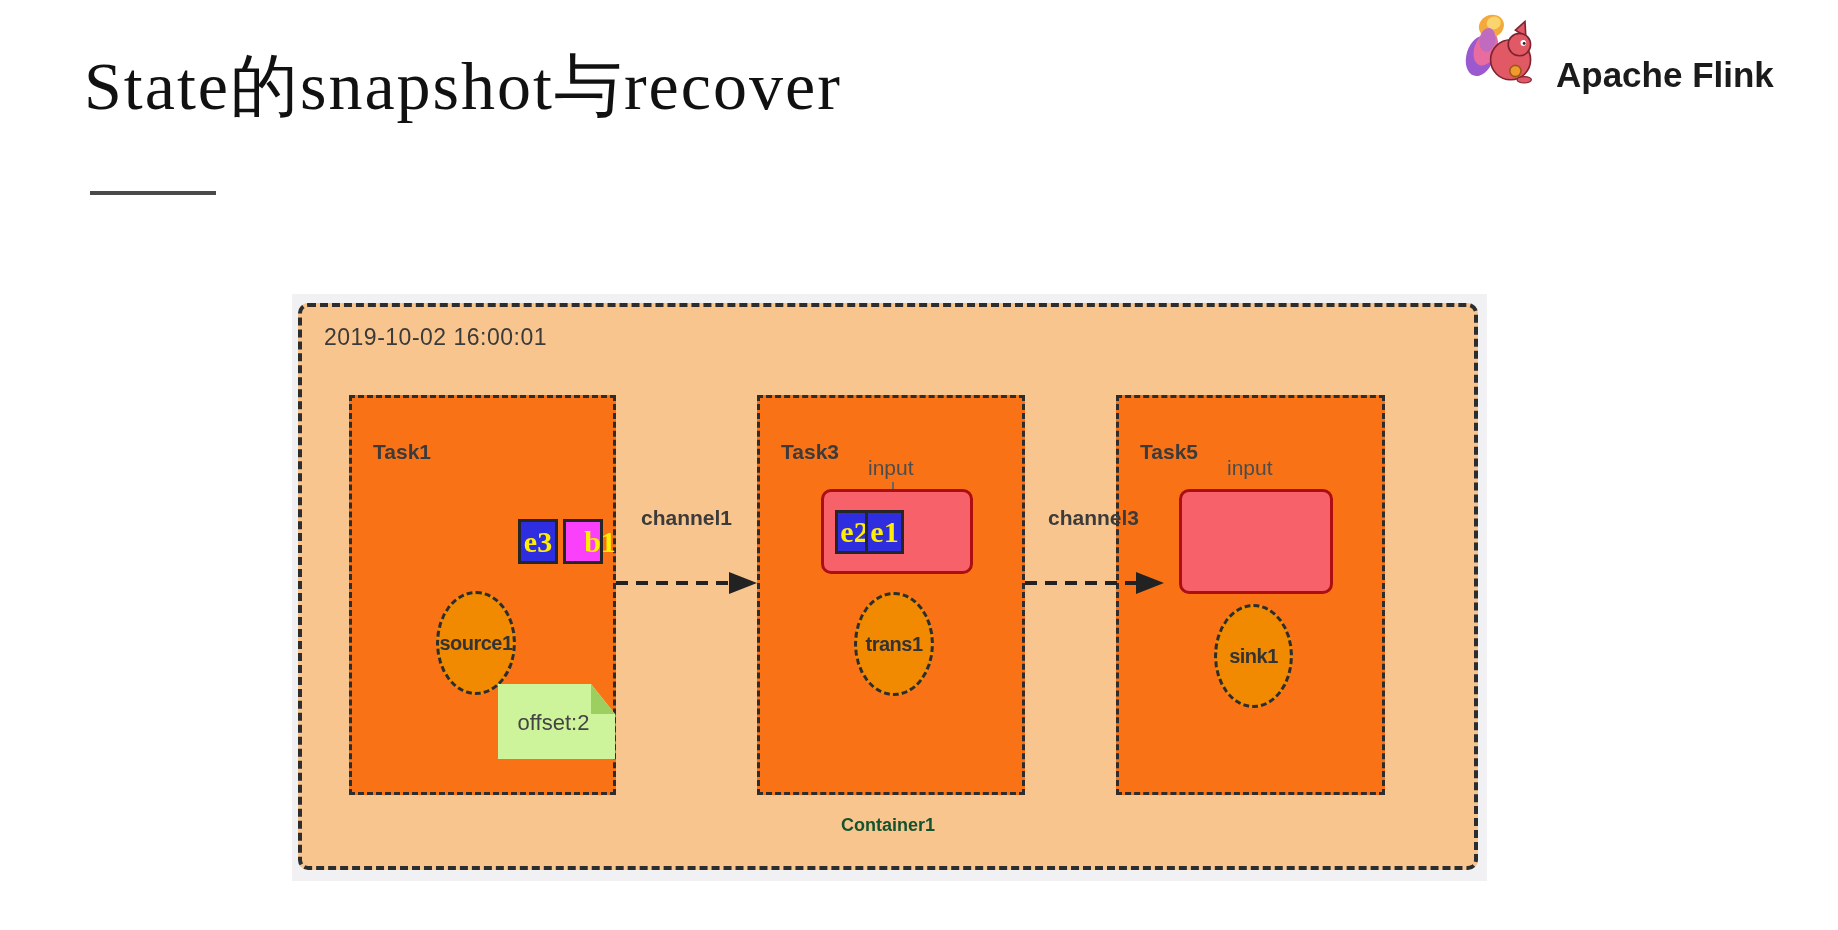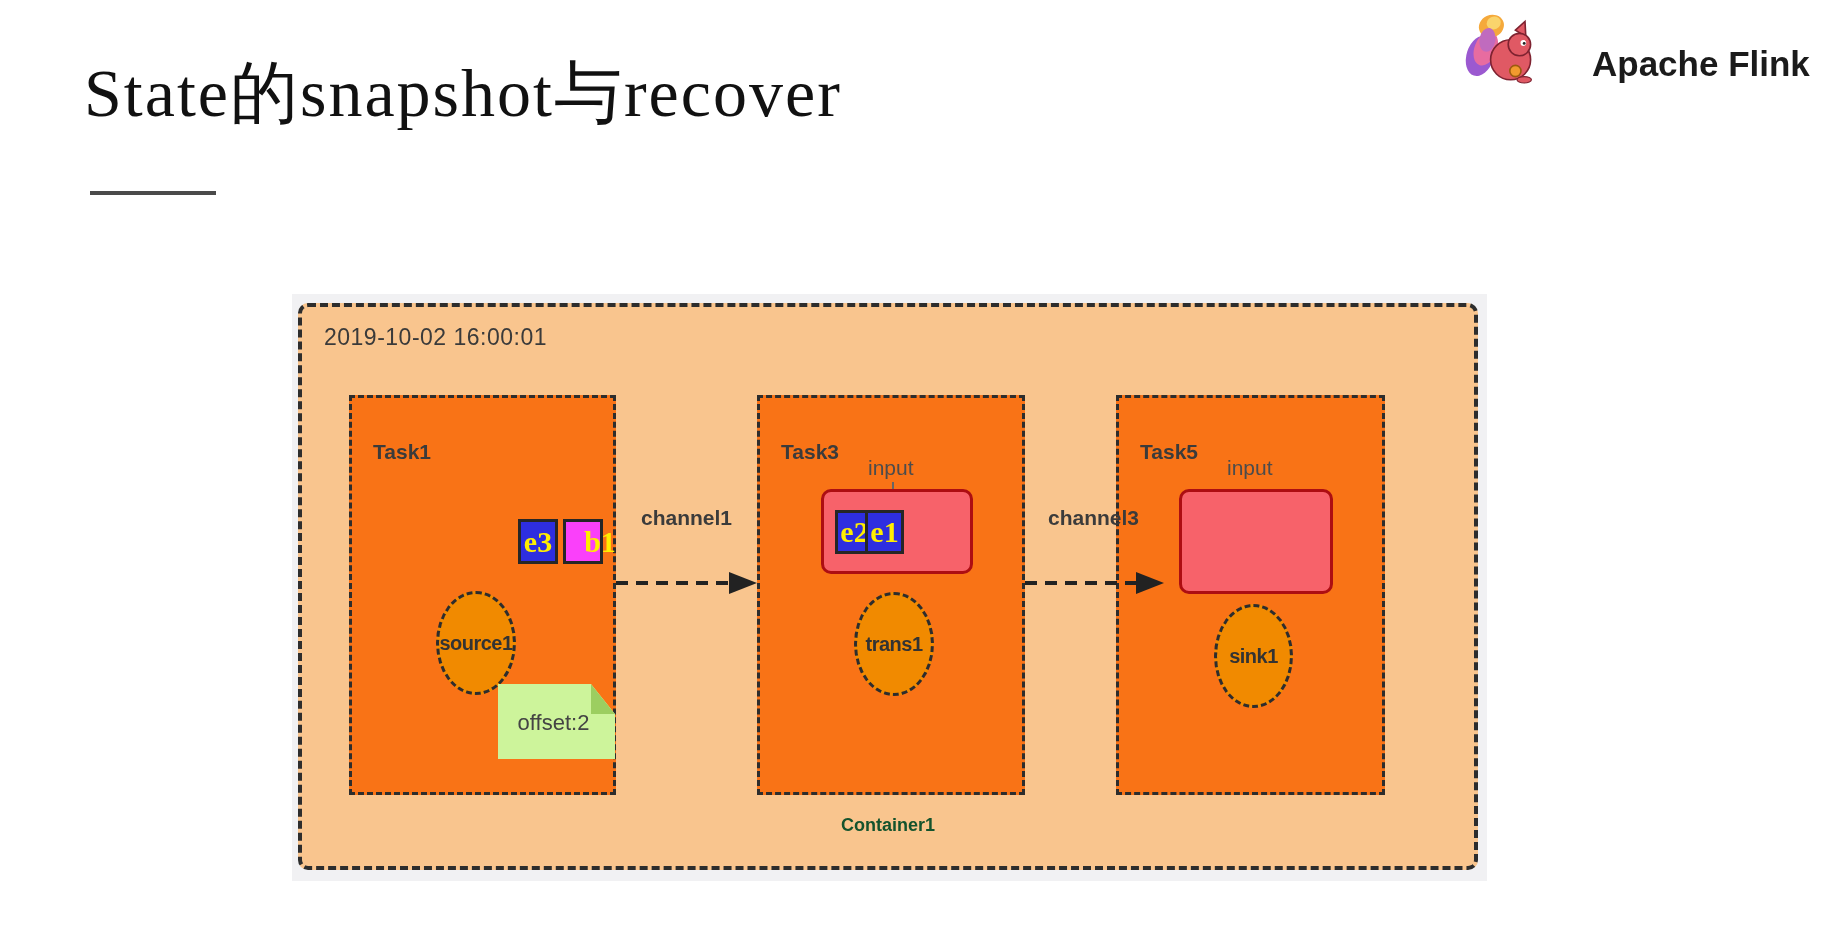--- a/index.html
+++ b/index.html
@@ -2,26 +2,26 @@
 <html><head>
 <meta charset="utf-8">
 <style>
   * { margin:0; padding:0; box-sizing:border-box; }
   html,body { width:1838px; height:930px; background:#ffffff; overflow:hidden;
               font-family:"Liberation Sans", sans-serif; }
   .abs { position:absolute; }
 
   
   #slide-title { left:84px; top:52px; font-family:"Liberation Serif", serif;
-                 font-size:68px; color:#111; white-space:nowrap; letter-spacing:2px; line-height:1;margin-top:7px; }
+                 font-size:68px; color:#111; white-space:nowrap; letter-spacing:2px; line-height:1; }
   #title-rule  { left:90px; top:191px; width:126px; height:4px; background:#4a4a4a; }
 
   #logo { left:1461px; top:11px; width:80px; height:80px; }
-  #logo-text { left:1556px; top:42px; font-size:35px; font-weight:bold; color:#1b1b1b;
-               line-height:44px; white-space:nowrap;margin-left:36px; }
+  #logo-text { left:1556px; top:53px; font-size:35px; font-weight:bold; color:#1b1b1b;
+               line-height:44px; white-space:nowrap; }
 
   
   #diagram { left:292px; top:294px; width:1195px; height:587px; background:#F1F1F3; }
 
   #container-box { left:6px; top:9px; width:1180px; height:567px;
                    background:#F9C58E; border:4px dashed #2d2d2d; border-radius:10px; }
   #timestamp { left:32px; top:30px; font-size:23px; color:#3a3a3a; letter-spacing:0.5px; }
   #container-label { left:0; right:0; top:508px; text-align:center;
                      font-size:18px; font-weight:bold; color:#14532d; }
 

